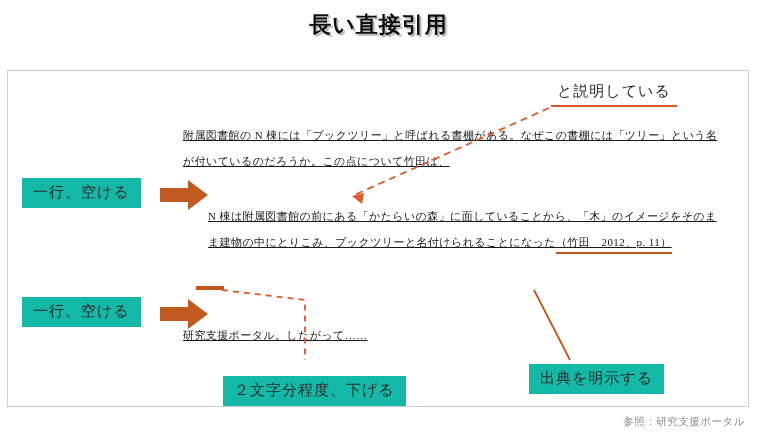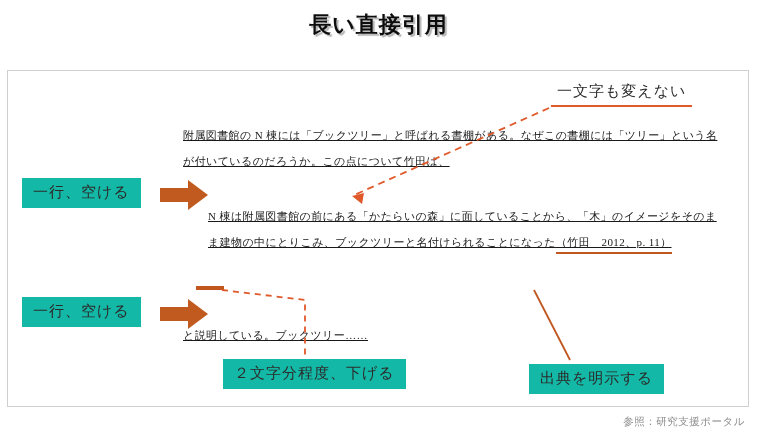--- a/index.html
+++ b/index.html
@@ -89,21 +89,21 @@
   .anno-pink {
     background: #14b8a6;
     padding: 5px 11px 6px 11px;
   }
   .anno-plain {
     border-bottom: 2px solid #e0592a;
     padding: 0 6px 4px 6px;
   }
   .anno-left-1 { left: 22px; top: 178px; }
   .anno-left-2 { left: 22px; top: 297px; }
-  .anno-indent { left: 223px; top: 359px; }
+  .anno-indent { left: 223px; top: 376px; }
   .anno-source { left: 529px; top: 364px; }
   .anno-nochange { left: 551px; top: 82px; }
 
   
   .fat-arrow {
     position: absolute;
     width: 48px;
     height: 30px;
   }
   .arrow-1 { left: 160px; top: 180px; }
@@ -147,21 +147,21 @@
   <div class="slide-title">長い直接引用</div>
 
   <div class="content-box"></div>
 
   <div class="doc-text para-intro">附属図書館の N 棟には「ブックツリー」と呼ばれる書棚がある。なぜこの書棚には「ツリー」という名が付いているのだろうか。この点について竹田は、</div>
 
   <div class="doc-text quote-block">
     <span>N 棟は附属図書館の前にある「かたらいの森」に面していることから、「木」のイメージをそのまま建物の中にとりこみ、ブックツリーと名付けられることになった</span><span class="citation">（竹田　2012、p. 11）</span>
   </div>
 
-  <div class="doc-text para-after">と説明している。ブックツリー……</div>
+  <div class="doc-text para-after">研究支援ポータル。したがって……</div>
 
   <div class="indent-tick tick-1"></div>
 
   <div class="fat-arrow arrow-1">
     <svg width="48" height="30" viewBox="0 0 48 30">
       <polygon points="0,8 28,8 28,0 48,15 28,30 28,22 0,22" fill="#c05a1e"></polygon>
     </svg>
   </div>
   <div class="fat-arrow arrow-2">
     <svg width="48" height="30" viewBox="0 0 48 30">
@@ -176,21 +176,21 @@
 
     <polyline points="222,290 305,300 305,360" fill="none" stroke="#e0592a" stroke-width="1.8" stroke-dasharray="6,5"></polyline>
 
     <line x1="534" y1="290" x2="570" y2="360" stroke="#c1561f" stroke-width="1.8"></line>
   </svg>
 
   <div class="anno anno-pink anno-left-1">一行、空ける</div>
 
   <div class="anno anno-pink anno-left-2">一行、空ける</div>
 
-  <div class="anno anno-plain anno-nochange">一文字も変えない</div>
+  <div class="anno anno-plain anno-nochange">と説明している</div>
 
   <div class="anno anno-pink anno-indent">２文字分程度、下げる</div>
 
   <div class="anno anno-pink anno-source">出典を明示する</div>
 
   <div class="footer-note">参照：研究支援ポータル</div>
 
 </div>
 
 </body></html>

